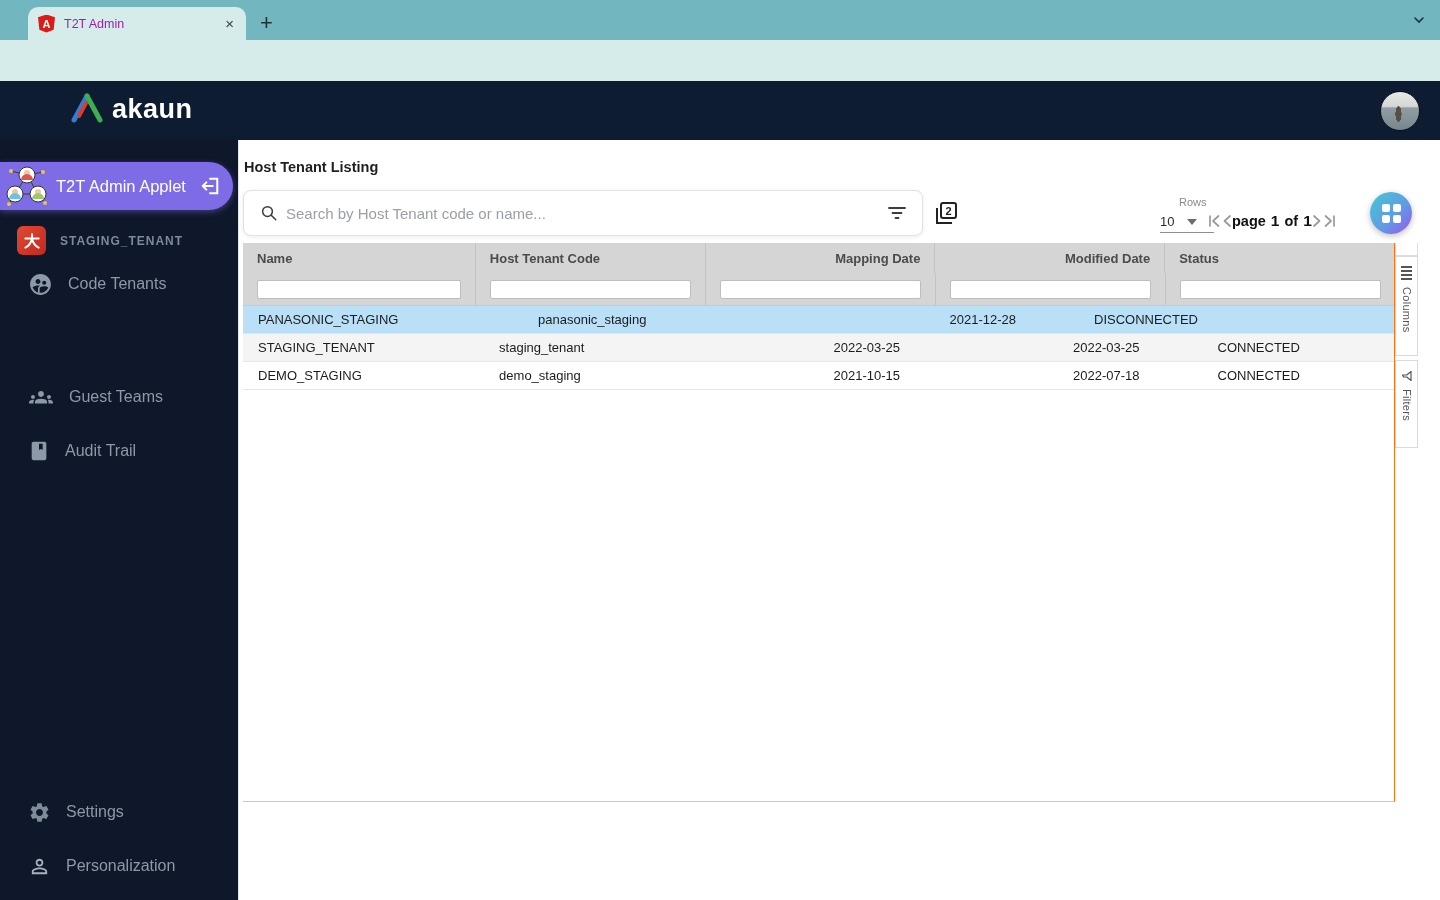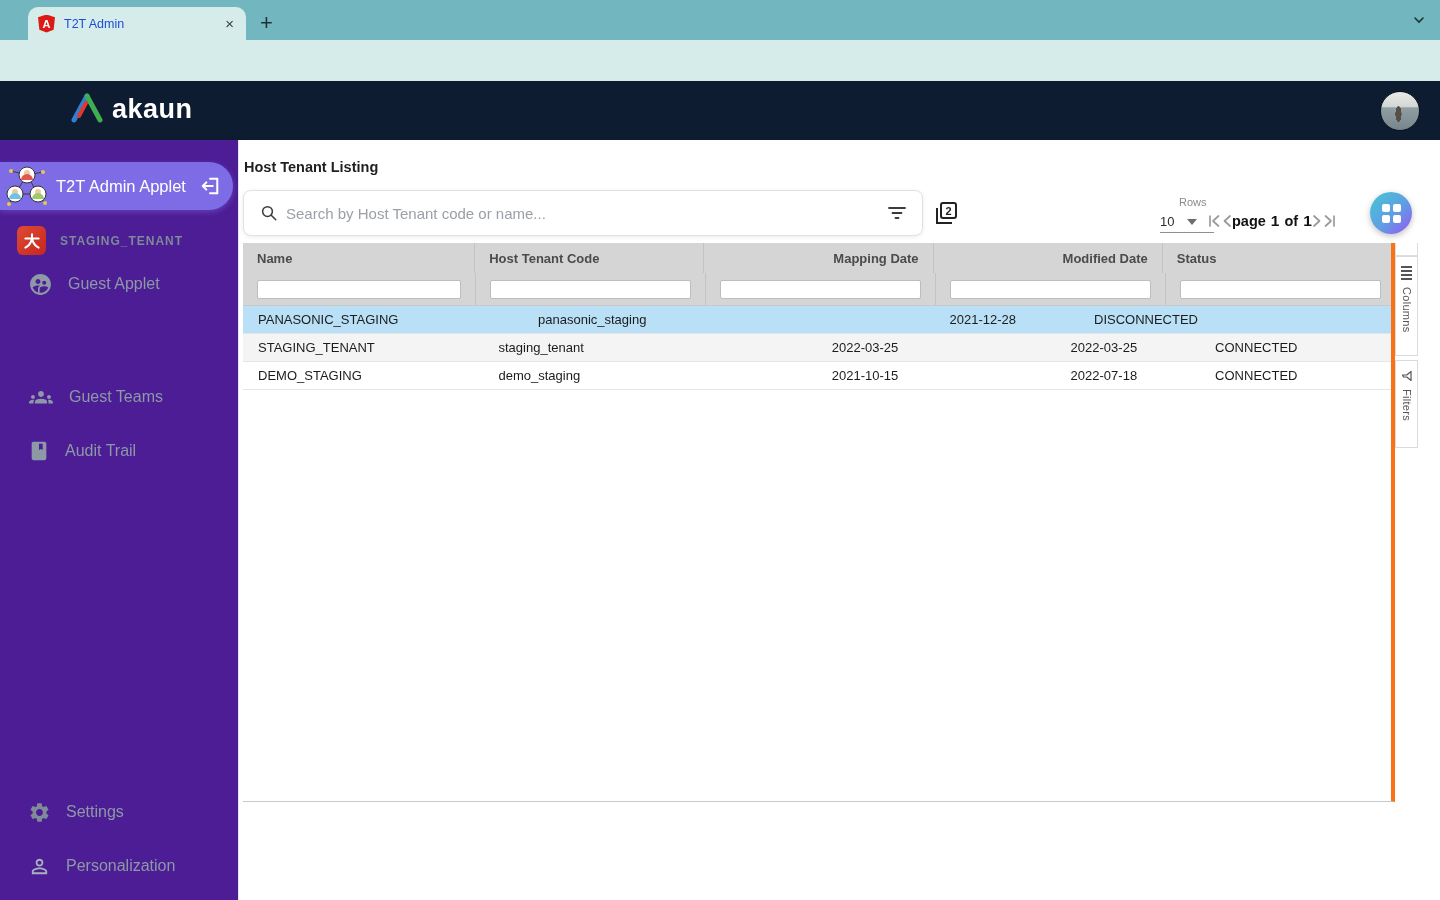--- a/index.html
+++ b/index.html
@@ -4,21 +4,21 @@
 <style>
   * { margin:0; padding:0; box-sizing:border-box; }
   html,body { width:1440px; height:900px; overflow:hidden; background:#fff;
     font-family:"Liberation Sans","DejaVu Sans",sans-serif; }
   #root { position:relative; width:1440px; height:900px; background:#fff; }
 
   
   .tabstrip { position:absolute; top:0; left:0; width:1440px; height:40px; background:#72b6bf; }
   .tab { position:absolute; left:28px; top:7px; width:218px; height:33px; background:#d5ecea;
     border-radius:10px 10px 0 0; display:flex; align-items:center; padding:0 10px; gap:9px; }
-  .tab-title { font-size:12.5px; color:#1d4ed8; flex:1; white-space:nowrap; overflow:hidden; }
+  .tab-title { font-size:12.5px; color:#a21caf; flex:1; white-space:nowrap; overflow:hidden; }
   .tab-close { font-size:15px; color:#3c4043; cursor:pointer; line-height:1; padding:0 2px; }
   .ng-shield { width:17px; height:18px; background:#dd1b16; flex:0 0 17px;
     clip-path:polygon(50% 0,100% 15%,92% 85%,50% 100%,8% 85%,0 15%);
     display:flex; align-items:center; justify-content:center; }
   .ng-shield span { color:#fff; font-size:11px; font-weight:bold; }
   .newtab { position:absolute; left:260px; top:8px; font-size:22px; color:#1f3133; line-height:30px; }
   .tabstrip-chevron { position:absolute; right:14px; top:13px; }
 
   .urlrow { position:absolute; top:40px; left:0; width:1440px; height:41px; background:#d5ecea;
     display:flex; align-items:center; }
@@ -31,21 +31,21 @@
   .appbar { position:absolute; top:81px; left:0; width:1440px; height:59px; background:#0d1c30; }
   .brand { position:absolute; left:70px; top:12px; display:flex; align-items:center; gap:8px; }
   .brand-name { color:#fff; font-size:27px; font-weight:bold; letter-spacing:.5px; }
   .user-photo { position:absolute; right:20px; top:91px; width:40px; height:40px; border-radius:50%;
     background:
       radial-gradient(ellipse 5px 13px at 46% 58%, #574f46 60%, rgba(0,0,0,0) 62%),
       linear-gradient(to bottom,#e9e9e7 0%,#d3d7d5 38%,#909da3 42%,#77868e 100%);
     border:1px solid #09141f; }
 
   
-  .sidebar { position:absolute; top:140px; left:0; width:239px; height:760px; background:#4c1d95;
+  .sidebar { position:absolute; top:140px; left:0; width:239px; height:760px; background:#0f172a;
     border-right:1px solid #e2e6e8; box-shadow:2px 0 6px rgba(0,0,0,.04); }
   .applet-banner { position:absolute; top:22px; left:0; width:233px; height:48px; background:#7e6ce6;
     border-radius:0 26px 26px 0; display:flex; align-items:center; padding:0 12px 0 4px; gap:6px;
     box-shadow:0 2px 6px rgba(126,108,230,.45); }
   .applet-label { color:#fff; font-size:16.5px; font-weight:500; flex:1; white-space:nowrap; }
   .tenant-row { position:absolute; top:86px; left:17px; display:flex; align-items:center; gap:14px; }
   .tenant-icon { width:29px; height:29px; border-radius:6px;
     background:linear-gradient(135deg,#e04a35,#c4271d); display:flex; align-items:center; justify-content:center; }
   .tenant-label { font-size:12px; font-weight:600; letter-spacing:1px; color:#7d8a99; }
   .side-item { position:absolute; left:28px; display:flex; align-items:center; gap:15px; height:28px;
@@ -77,21 +77,21 @@
   .pg-text { font-size:14.5px; font-weight:700; color:#121212; display:flex; gap:5px; align-items:baseline; }
   .pg-text .num { font-size:15.5px; }
   .grid-btn { position:absolute; top:52px; left:1131px; width:42px; height:42px; border-radius:50%;
     background:linear-gradient(135deg,#45c8d4 0%,#5f9de4 55%,#9a55f2 100%);
     display:flex; align-items:center; justify-content:center; box-shadow:0 2px 6px rgba(0,0,0,.25); }
   .grid-ic { display:grid; grid-template-columns:8px 8px; grid-template-rows:8px 8px; gap:3px; }
   .grid-ic i { background:#fff; border-radius:2px; }
 
   
   .table-wrap { position:absolute; top:103px; left:4px; width:1152px; height:559px;
-    border-bottom:1px solid #c6cacc; border-right:4px solid #f97316; }
+    border-bottom:1px solid #c6cacc; border-right:1px solid #f97316; }
   .thead { display:flex; height:30px; background:#d5d5d5; }
   .th { font-size:13px; font-weight:700; color:#4b4b4b; display:flex; align-items:center; padding:0 14px; }
   .tfilter { display:flex; height:33px; background:#d5d5d5; border-bottom:1px solid #c9c9c9; }
   .tf-cell { display:flex; align-items:center; padding:0 14px; }
   .tf-cell input { width:204px; height:19px; border:1px solid #bdbdbd; border-radius:2px; background:#fff;
     outline:none; font-size:12px; padding:0 4px; font-family:inherit; }
   .sep { border-left:1px solid #c3c3c3; }
   .trow { display:flex; height:28px; border-bottom:1px solid #e4e6e8; background:#fff;gap:48px; }
   .trow.selected { background:#b9e0f7; }
   .trow.striped { background:#f4f4f4; }
@@ -241,21 +241,21 @@
             <path d="M12 9 C13 14 16 18 20 20"></path>
         </svg>
       </span>
       <span class="tenant-label">STAGING_TENANT</span>
     </div>
 
     <div class="side-item" style="top:130px">
       <svg width="25" height="25" viewBox="0 0 24 24">
           <path d="M11.99 2C6.47 2 2 6.48 2 12s4.47 10 9.99 10C17.52 22 22 17.52 22 12S17.52 2 11.99 2zM15.6 8.34c1.07 0 1.93.86 1.93 1.93 0 1.07-.86 1.93-1.93 1.93-1.07 0-1.93-.86-1.93-1.93-.01-1.07.86-1.93 1.93-1.93zm-6-1.58c1.3 0 2.36 1.06 2.36 2.36 0 1.3-1.06 2.36-2.36 2.36s-2.36-1.06-2.36-2.36c0-1.31 1.05-2.36 2.36-2.36zm0 9.13v3.75c-2.4-.75-4.3-2.6-5.14-4.96 1.05-1.12 3.67-1.69 5.14-1.69.53 0 1.2.08 1.9.22-1.64.87-1.9 2.02-1.9 2.68zM11.99 20c-.27 0-.53-.01-.79-.04v-4.07c0-1.42 2.94-2.13 4.4-2.13 1.07 0 2.92.39 3.84 1.15-1.17 2.97-4.06 5.09-7.45 5.09z" fill="#8d99a6"></path>
         </svg>
-      <span>Guest Applet</span>
+      <span>Code Tenants</span>
     </div>
 
 
     <div class="side-item" style="top:243px">
       <svg width="26" height="22" viewBox="0 0 24 20">
           <path d="M12 11.55c1.53 0 2.9.37 3.98.85.99.44 1.62 1.43 1.62 2.51V16H6.4v-1.09c0-1.08.63-2.07 1.62-2.51 1.08-.48 2.45-.85 3.98-.85zM4.6 11.7c.99 0 1.8-.81 1.8-1.8s-.81-1.8-1.8-1.8-1.8.81-1.8 1.8.81 1.8 1.8 1.8zm1.02 1c-.34-.06-.67-.1-1.02-.1-.89 0-1.74.19-2.5.52-.67.29-1.1.94-1.1 1.67V16h4.05v-1.09c0-.75.21-1.45.57-2.21zM19.4 11.7c.99 0 1.8-.81 1.8-1.8s-.81-1.8-1.8-1.8-1.8.81-1.8 1.8.81 1.8 1.8 1.8zm3.6 3.09c0-.73-.43-1.38-1.1-1.67-.76-.33-1.61-.52-2.5-.52-.35 0-.68.04-1.02.1.36.76.57 1.46.57 2.21V16H23v-1.21zM12 4.5c1.49 0 2.7 1.21 2.7 2.7s-1.21 2.7-2.7 2.7-2.7-1.21-2.7-2.7S10.51 4.5 12 4.5z" fill="#8d99a6"></path>
         </svg>
       <span>Guest Teams</span>
     </div>
 

